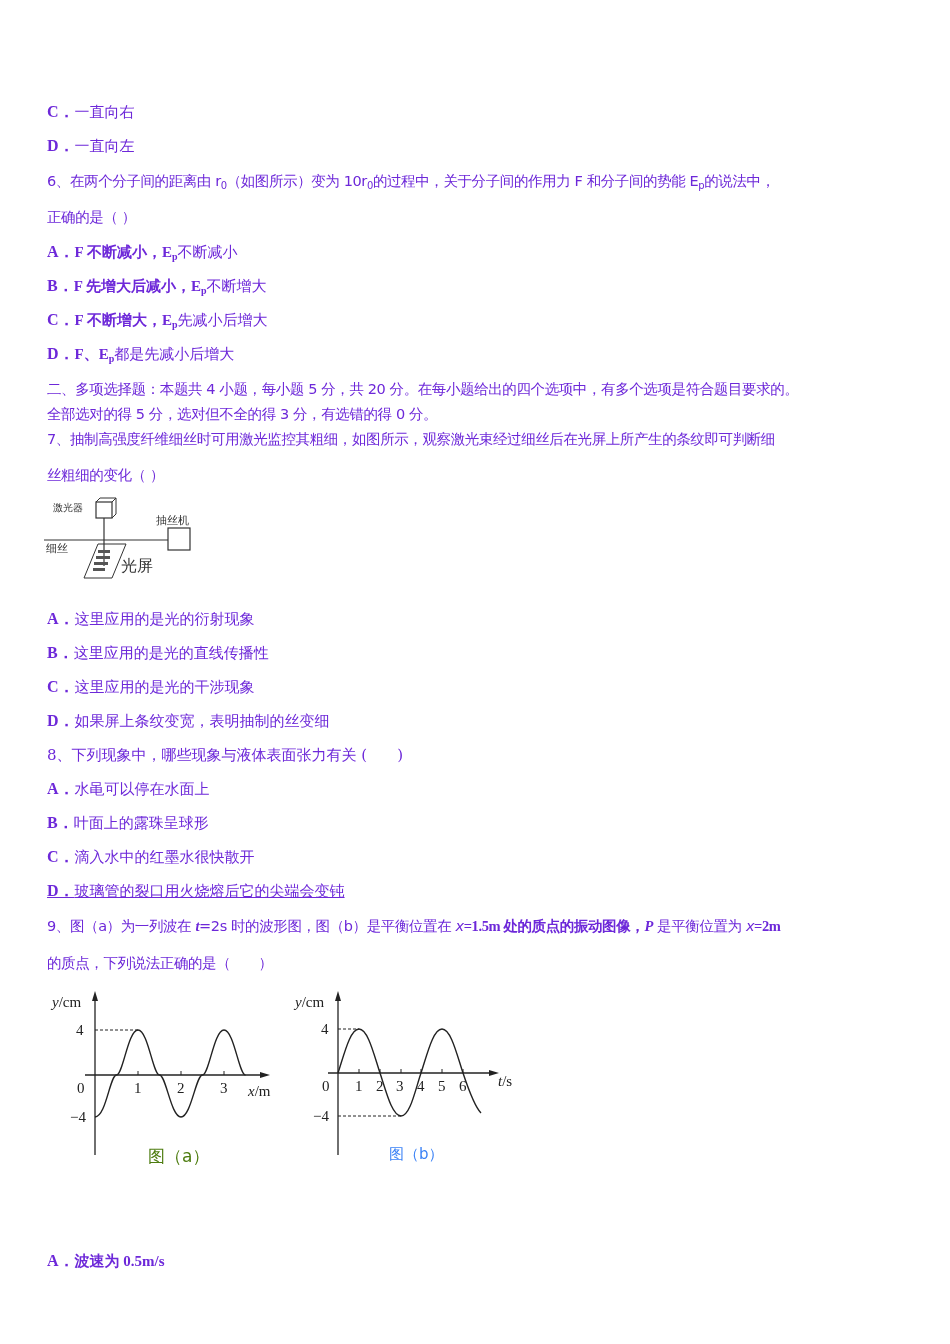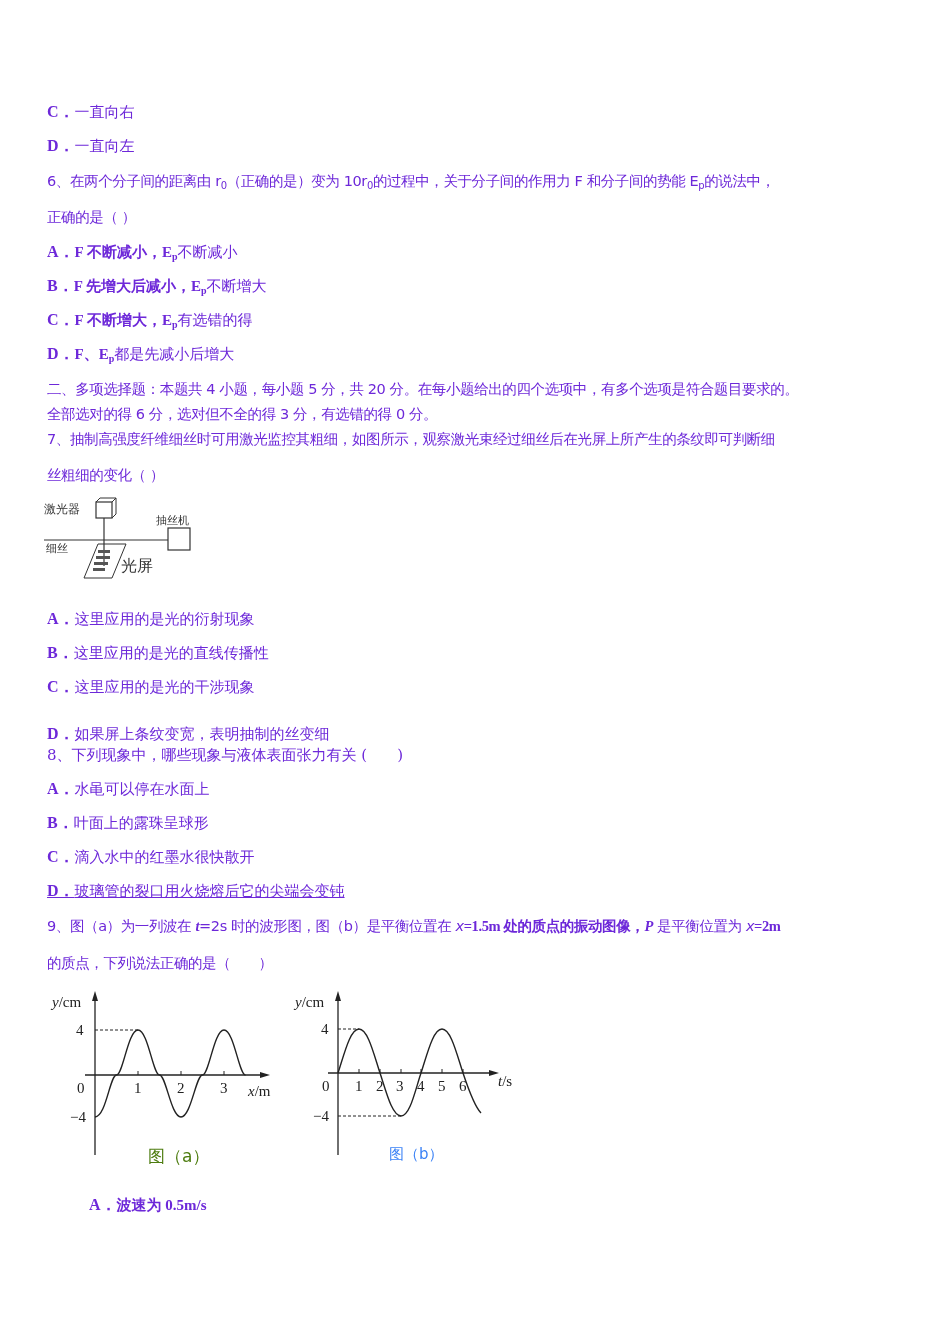--- a/index.html
+++ b/index.html
@@ -24,39 +24,39 @@
 <body>
 
 <div class="line" style="top:102px;">
   <span class="opt-letter">C．</span><span>一直向右</span>
 </div>
 <div class="line" style="top:136px;">
   <span class="opt-letter">D．</span><span>一直向左</span>
 </div>
 
 <div class="line narrow" style="top:171px;">
-  <span>6、在两个分子间的距离由 r</span><sub>0</sub><span>（正确的是）变为 10r</span><sub>0</sub><span>的过程中，关于分子间的作用力 F 和分子间的势能 E</span><sub>p</sub><span>的说法中，</span>
+  <span>6、在两个分子间的距离由 r</span><sub>0</sub><span>（如图所示）变为 10r</span><sub>0</sub><span>的过程中，关于分子间的作用力 F 和分子间的势能 E</span><sub>p</sub><span>的说法中，</span>
 </div>
 <div class="line narrow" style="top:207px;">正确的是（ ）</div>
 
 <div class="line" style="top:242px;">
   <span class="opt-letter">A．</span><span class="bold">F 不断减小，E</span><sub class="bold">p</sub><span>不断减小</span>
 </div>
 <div class="line" style="top:276px;">
   <span class="opt-letter">B．</span><span class="bold">F 先增大后减小，E</span><sub class="bold">p</sub><span>不断增大</span>
 </div>
 <div class="line" style="top:310px;">
-  <span class="opt-letter">C．</span><span class="bold">F 不断增大，E</span><sub class="bold">p</sub><span>有选错的得</span>
+  <span class="opt-letter">C．</span><span class="bold">F 不断增大，E</span><sub class="bold">p</sub><span>先减小后增大</span>
 </div>
 <div class="line" style="top:344px;">
   <span class="opt-letter">D．</span><span class="bold">F、E</span><sub class="bold">p</sub><span>都是先减小后增大</span>
 </div>
 
 <div class="line narrow" style="top:379px;">二、多项选择题：本题共 4 小题，每小题 5 分，共 20 分。在每小题给出的四个选项中，有多个选项是符合题目要求的。</div>
-<div class="line narrow" style="top:404px;">全部选对的得 6 分，选对但不全的得 3 分，有选错的得 0 分。</div>
+<div class="line narrow" style="top:404px;">全部选对的得 5 分，选对但不全的得 3 分，有选错的得 0 分。</div>
 
 <div class="line narrow" style="top:429px;">7、抽制高强度纤维细丝时可用激光监控其粗细，如图所示，观察激光束经过细丝后在光屏上所产生的条纹即可判断细</div>
 <div class="line narrow" style="top:465px;">丝粗细的变化（ ）</div>
 
 <div class="fig" style="left:44px; top:494px; width:160px; height:90px;">
   <svg width="160" height="90" viewBox="0 0 160 90">
 
     <rect x="52" y="8" width="16" height="16" fill="none" stroke="#333" stroke-width="1.2"></rect>
     <polyline points="52,8 56,4 72,4 72,20 68,24" fill="none" stroke="#333" stroke-width="1"></polyline>
     <line x1="68" y1="8" x2="72" y2="4" stroke="#333" stroke-width="1"></line>
@@ -67,36 +67,36 @@
 
     <rect x="124" y="34" width="22" height="22" fill="none" stroke="#333" stroke-width="1.2"></rect>
 
     <polygon points="40,84 54,50 82,50 68,84" fill="none" stroke="#333" stroke-width="1"></polygon>
 
     <rect x="54" y="56" width="12" height="3" fill="#555"></rect>
     <rect x="52" y="62" width="14" height="3" fill="#555"></rect>
     <rect x="50" y="68" width="14" height="3" fill="#555"></rect>
     <rect x="49" y="74" width="12" height="3" fill="#555"></rect>
   </svg>
-  <span style="position:absolute; left:0; top:7px; font-size:12px; font-family:'DejaVu Sans',sans-serif; color:#333;">激光器</span>
+  <span style="position:absolute; left:9px; top:7px; font-size:10px; font-family:'DejaVu Sans',sans-serif; color:#333;">激光器</span>
   <span style="position:absolute; left:112px; top:19px; font-size:11px; font-family:Liberation Serif, serif; color:#333;">抽丝机</span>
   <span style="position:absolute; left:2px; top:47px; font-size:11px; font-family:'DejaVu Sans',sans-serif; color:#333;">细丝</span>
   <span style="position:absolute; left:77px; top:62px; font-size:16px; font-family:'DejaVu Sans',sans-serif; color:#333;">光屏</span>
 </div>
 
 <div class="line" style="top:609px;">
   <span class="opt-letter">A．</span><span>这里应用的是光的衍射现象</span>
 </div>
 <div class="line" style="top:643px;">
   <span class="opt-letter">B．</span><span>这里应用的是光的直线传播性</span>
 </div>
 <div class="line" style="top:677px;">
   <span class="opt-letter">C．</span><span>这里应用的是光的干涉现象</span>
 </div>
-<div class="line" style="top:711px;margin-top:13px;">
+<div class="line" style="top:711px;">
   <span class="opt-letter">D．</span><span>如果屏上条纹变宽，表明抽制的丝变细</span>
 </div>
 
 <div class="line" style="top:745px;">8、下列现象中，哪些现象与液体表面张力有关 (　　)</div>
 <div class="line" style="top:779px;">
   <span class="opt-letter">A．</span><span>水黾可以停在水面上</span>
 </div>
 <div class="line" style="top:813px;">
   <span class="opt-letter">B．</span><span>叶面上的露珠呈球形</span>
 </div>
@@ -164,15 +164,15 @@
     <text x="91" y="106" font-size="15" fill="#222">2</text>
     <text x="111" y="106" font-size="15" fill="#222">3</text>
     <text x="132" y="106" font-size="15" fill="#222">4</text>
     <text x="153" y="106" font-size="15" fill="#222">5</text>
     <text x="174" y="106" font-size="15" fill="#222">6</text>
     <text x="213" y="101" font-size="15" fill="#222"><tspan font-style="italic">t</tspan>/s</text>
   </svg>
   <span style="position:absolute; left:104px; top:160px; font-size:15px; font-family:'DejaVu Sans',sans-serif; color:#3b82f6;">图（b）</span>
 </div>
 
-<div class="line" style="top:1195px;margin-left:42px;">
+<div class="line" style="top:1251px;">
   <span class="opt-letter">A．</span><span class="bold">波速为 0.5m/s</span>
 </div>
 
 </body></html>

